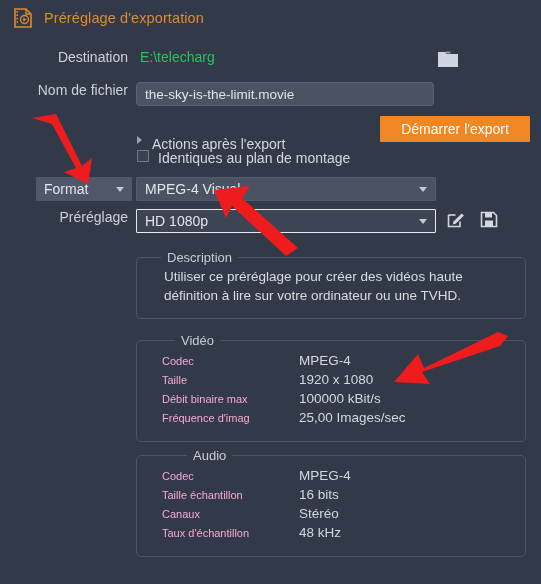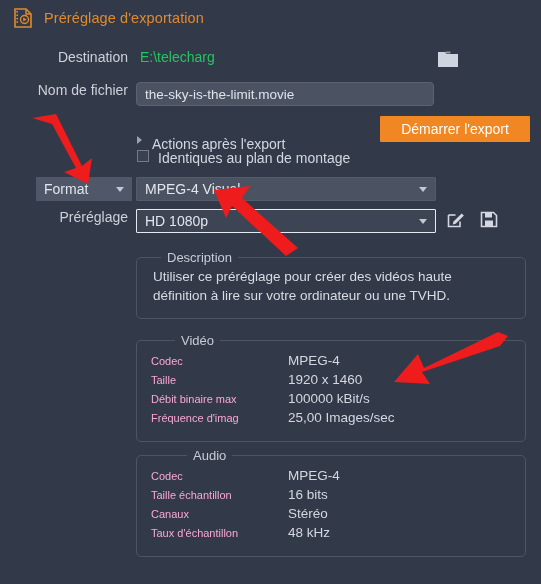--- a/index.html
+++ b/index.html
@@ -80,21 +80,21 @@
   #r-preset-lbl{left:0;top:209px;height:24px;}
   #r-preset-lbl .lbl{width:128px;}
 
   .icon-btn{position:absolute;width:20px;height:20px;cursor:pointer;}
   #ico-edit{left:446px;top:209px;}
   #ico-save{left:479px;top:209px;}
 
   
   .group{
     position:absolute;box-sizing:border-box;
-    border:1px solid #4d5565;border-radius:5px;background:transparent;
+    border:1px solid #4d5565;border-radius:5px;background:transparent;padding-left:11px;
   }
   .group > .legend{
     position:absolute;top:-8px;font-size:13px;color:#c7ccd6;
     background:#323949;padding:0 6px;white-space:nowrap;
   }
   #g-desc{left:136px;top:257px;width:390px;height:62px;}
   #g-desc .legend{left:24px;}
   .desc-body{
     padding:9px 16px 0 16px;font-size:13.5px;line-height:19px;color:#d8dce4;
   }
@@ -203,21 +203,21 @@
 
   <div class="group" id="g-video">
     <span class="legend">Vidéo</span>
     <div class="spec">
       <div class="spec-row">
         <span class="spec-k">Codec</span>
         <span class="spec-v">MPEG-4</span>
       </div>
       <div class="spec-row">
         <span class="spec-k">Taille</span>
-        <span class="spec-v">1920 x 1460</span>
+        <span class="spec-v">1920 x 1080</span>
       </div>
       <div class="spec-row">
         <span class="spec-k">Débit binaire max</span>
         <span class="spec-v">100000 kBit/s</span>
       </div>
       <div class="spec-row">
         <span class="spec-k">Fréquence d'imag</span>
         <span class="spec-v">25,00 Images/sec</span>
       </div>
     </div>

